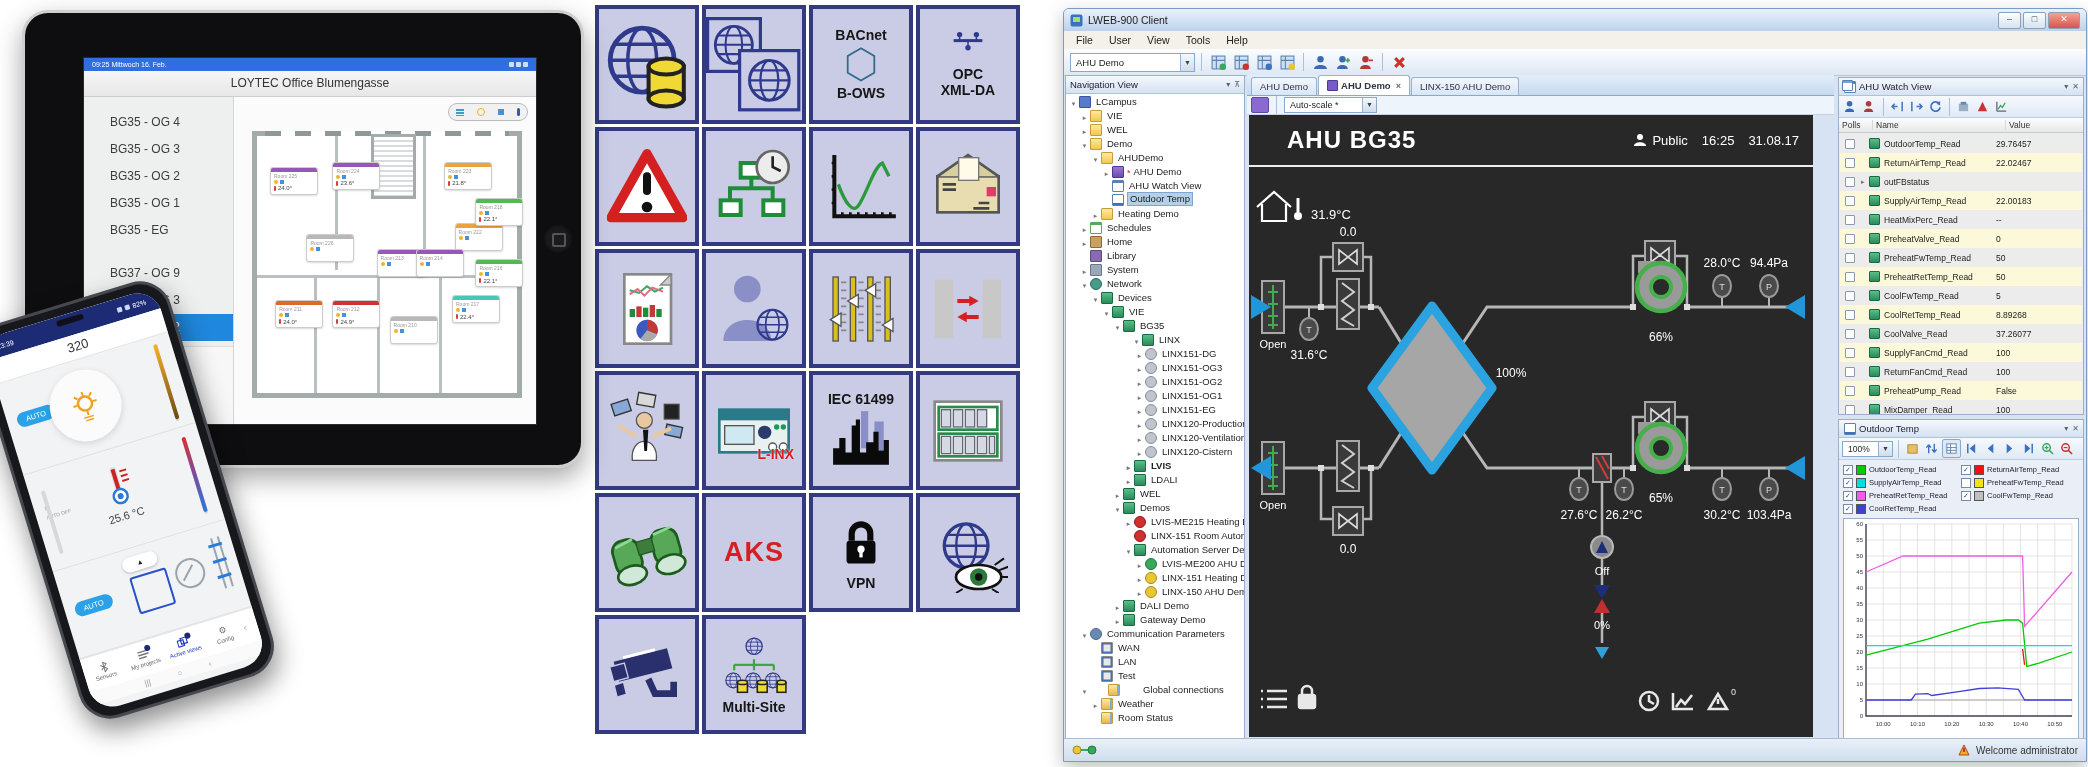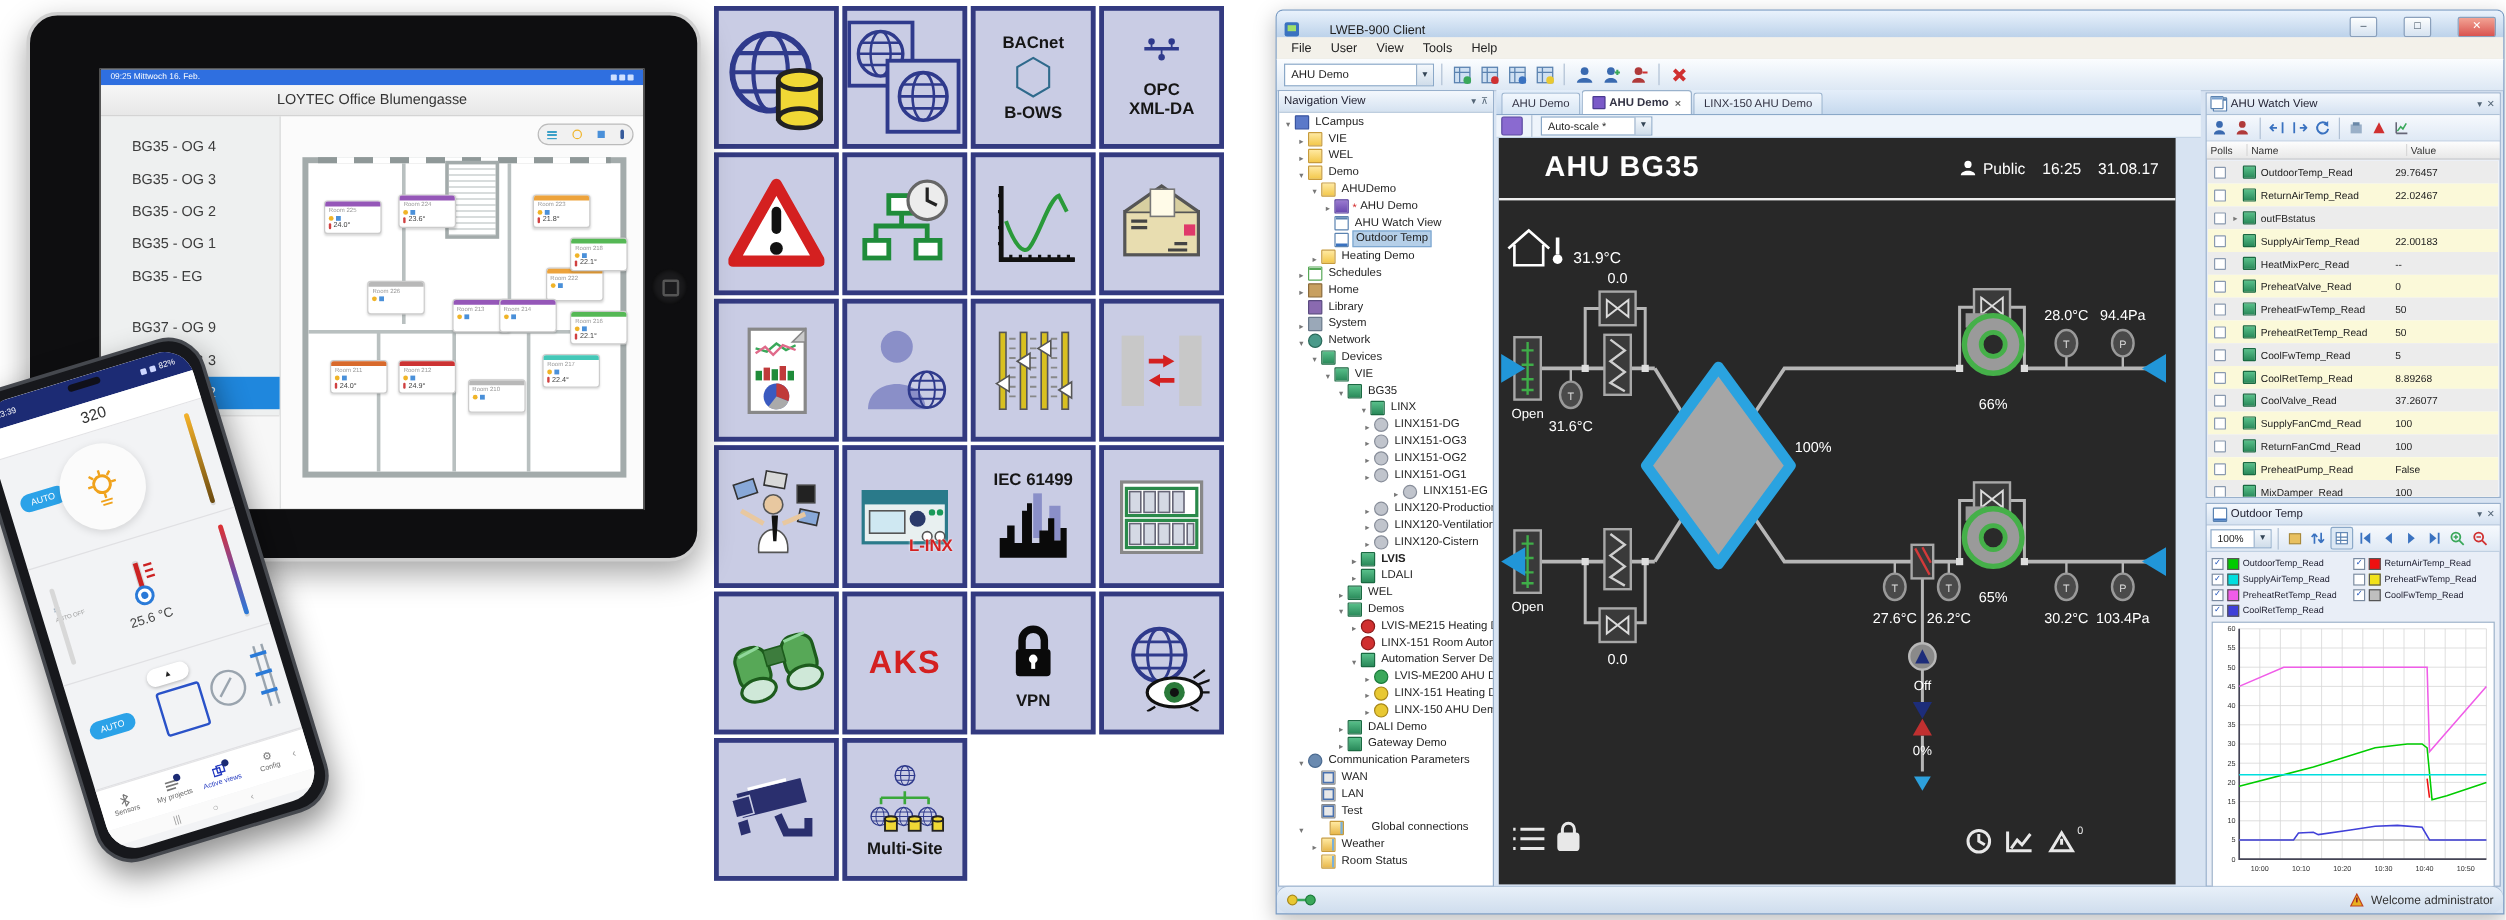--- a/index.html
+++ b/index.html
@@ -94,21 +94,21 @@
   .linx-lbl{position:absolute;right:8px;bottom:24px;color:#d42020;font-weight:bold;font-size:14px;text-shadow:0 0 2px #fff;}
   .c-bacnet .gsvg{width:48px;height:42px;}
   .c-opc .gsvg{width:62px;height:36px;}
   .c-iec .gsvg{width:70px;height:62px;}
   .c-vpn .gsvg{width:62px;height:62px;}
   .c-multisite .gsvg{width:74px;height:66px;}
   .c-dual-globes .gsvg,.c-globe-database .gsvg{width:96px;height:96px;}
 
   
   .lweb{position:absolute;left:1063px;top:8px;width:1022px;height:752px;background:#d7e3f2;border:1px solid #7a9cc4;border-radius:6px 6px 0 0;box-shadow:0 6px 18px rgba(0,0,0,.25);font-size:10px;z-index:1;}
-  .lw-titlebar{position:absolute;left:0;right:0;top:0;height:22px;background:linear-gradient(#e9f2fc,#bcd2ea);border-radius:5px 5px 0 0;display:flex;align-items:flex-end;padding:0 6px;box-sizing:border-box;gap:20px;}
+  .lw-titlebar{position:absolute;left:0;right:0;top:0;height:22px;background:linear-gradient(#e9f2fc,#bcd2ea);border-radius:5px 5px 0 0;display:flex;align-items:center;padding:0 6px;box-sizing:border-box;}
   .lw-title{font-size:10.5px;color:#222;margin-left:5px;flex:1;}
   .wbtn{width:21px;height:15px;border:1px solid #8aa0bc;border-radius:2px;background:linear-gradient(#fdfefe,#d5e2f0);margin-left:2px;text-align:center;line-height:13px;font-size:9px;color:#345;}
   .wbtn.close{background:linear-gradient(#f2a394,#d9534f);color:#fff;width:30px;}
   .lw-menubar{position:absolute;left:0;right:0;top:22px;height:18px;background:#f3f1ea;border-bottom:1px solid #d8d4c8;display:flex;align-items:center;padding-left:4px;}
   .menu-item{padding:0 8px;font-size:10.5px;color:#222;line-height:18px;}
   .lw-toolbar{position:absolute;left:0;right:0;top:40px;height:26px;background:linear-gradient(#fbfdff,#dde8f4);border-bottom:1px solid #b8c8dc;display:flex;align-items:center;padding-left:6px;gap:3px;}
   .combo{height:17px;background:#fff;border:1px solid #8aa8c8;display:flex;align-items:center;font-size:9.5px;color:#222;padding-left:5px;position:relative;}
   .combo .arr{margin-left:auto;width:13px;height:100%;background:linear-gradient(#f4f8fc,#d0ddea);border-left:1px solid #9ab2cc;text-align:center;font-size:7px;line-height:17px;color:#345;}
   .tbx{width:20px;height:20px;display:flex;align-items:center;justify-content:center;border-radius:2px;}
   .tbx svg{width:15px;height:15px;}
@@ -178,21 +178,21 @@
   .wexp{width:8px;font-size:7px;color:#777;flex:none;}
   .wico{width:9px;height:9px;background:linear-gradient(#58c08a,#2a8a5a);border:1px solid #1a6a42;border-radius:1px;margin-right:4px;flex:none;}
   .wname{width:112px;flex:none;overflow:hidden;white-space:nowrap;}
   .wval{flex:1;overflow:hidden;white-space:nowrap;}
   .legend{display:flex;flex-wrap:wrap;padding:3px 4px 1px;}
   .leg-item{width:50%;display:flex;align-items:center;gap:3px;font-size:7.5px;color:#223;height:13px;box-sizing:border-box;}
   .leg-chk{width:8px;height:8px;border:1px solid #7a8aa0;background:#fff;font-size:7px;line-height:8px;text-align:center;color:#2255bb;flex:none;}
   .leg-chip{width:8px;height:8px;border:1px solid #555;flex:none;}
   .leg-name{overflow:hidden;white-space:nowrap;}
   .chartcard{margin:2px 4px;background:#fff;border:1px solid #9ab0c8;}
-  .lw-status{position:absolute;left:0;right:0;bottom:0;height:22px;background:linear-gradient(#e8f0f9,#cfdded);border-top:1px solid #a8bcd4;display:flex;align-items:center;padding:0 8px;font-size:10px;color:#333;border-radius:10px;}
+  .lw-status{position:absolute;left:0;right:0;bottom:0;height:22px;background:linear-gradient(#e8f0f9,#cfdded);border-top:1px solid #a8bcd4;display:flex;align-items:center;padding:0 8px;font-size:10px;color:#333;}
   .lw-status .sp{flex:1;}
 </style>
 </head>
 <body>
 
 <div class="tablet">
   <div class="tb-screen">
     <div class="tb-status">
       <span>09:25   Mittwoch 16. Feb.</span>
       <span class="tb-sigs">
@@ -935,21 +935,21 @@
           <div class="trow" style="padding-left: 69px;">
             <span class="texp">▸</span>
             <span class="tico ic-node"></span>
             <span class="tlbl">LINX151-OG2</span>
           </div>
           <div class="trow" style="padding-left: 69px;">
             <span class="texp">▸</span>
             <span class="tico ic-node"></span>
             <span class="tlbl">LINX151-OG1</span>
           </div>
-          <div class="trow" style="padding-left: 93px;">
+          <div class="trow" style="padding-left: 69px;">
             <span class="texp">▸</span>
             <span class="tico ic-node"></span>
             <span class="tlbl">LINX151-EG</span>
           </div>
           <div class="trow" style="padding-left: 69px;">
             <span class="texp">▸</span>
             <span class="tico ic-node"></span>
             <span class="tlbl">LINX120-Production</span>
           </div>
           <div class="trow" style="padding-left: 69px;">

